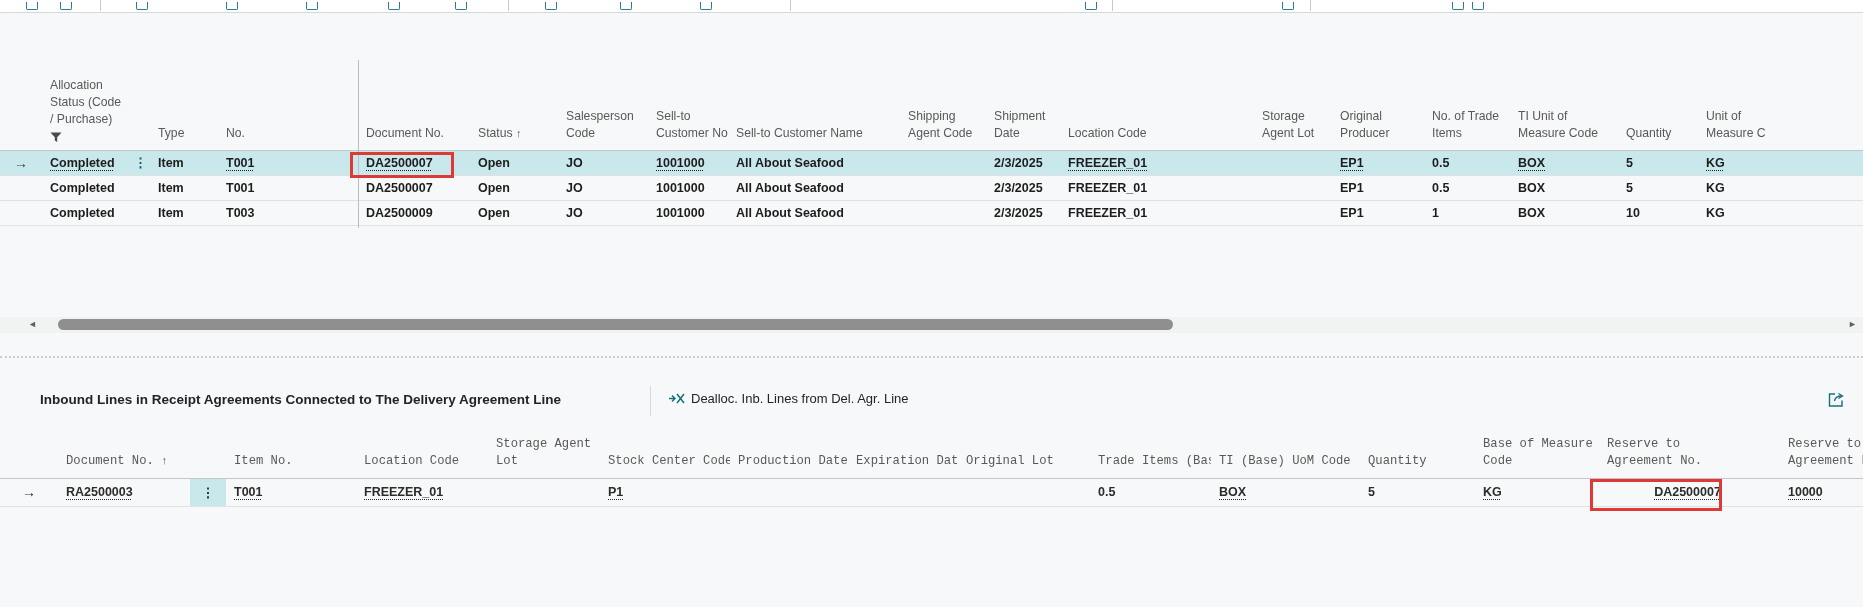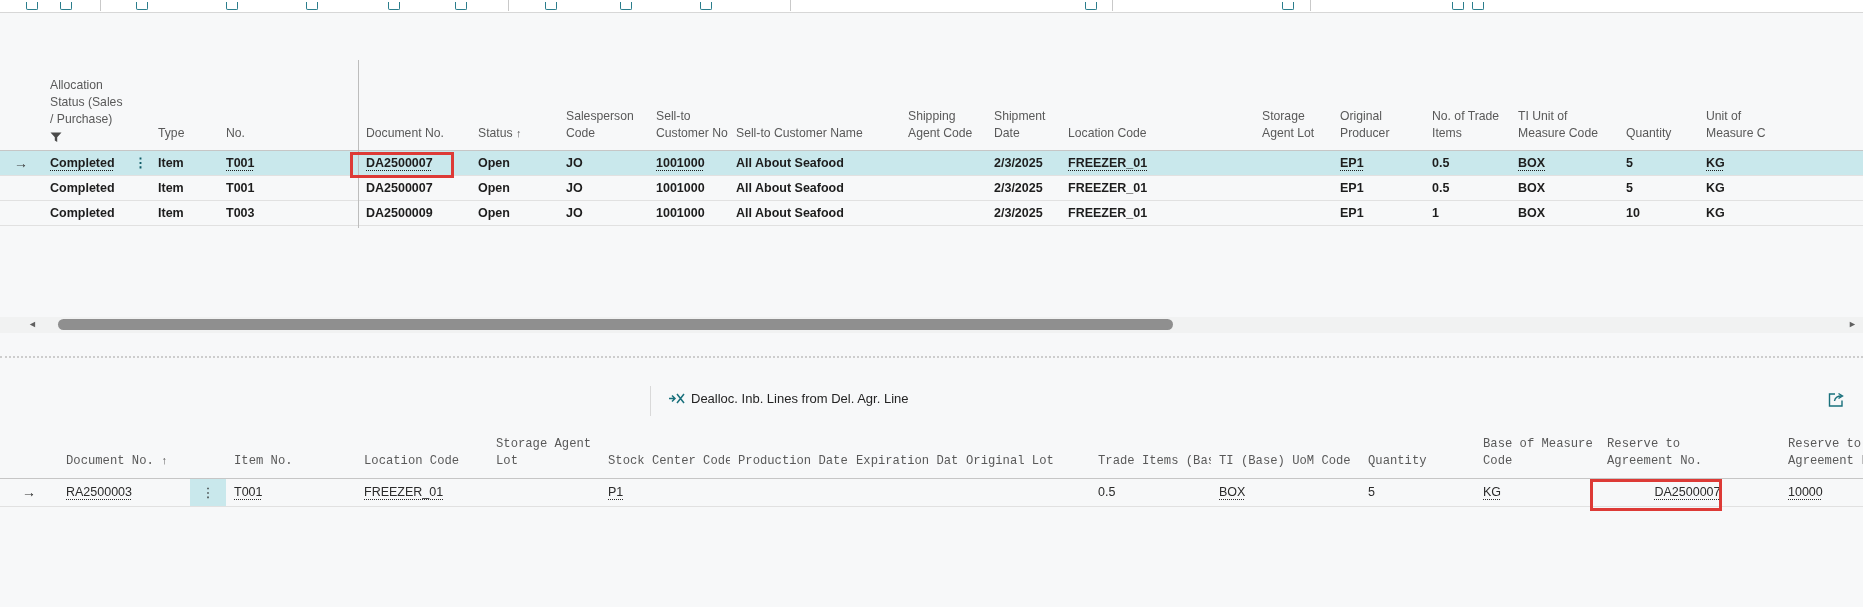--- a/index.html
+++ b/index.html
@@ -44,21 +44,21 @@
   .bottom-head { position:absolute; left:0; top:384px; width:1863px; height:36px; }
   .bottom-title { position:absolute; left:40px; top:8px; font-size:13.5px; font-weight:700; color:#242424; }
   .bh-divider { position:absolute; left:650px; top:2px; width:1px; height:30px; background:#d9d9d9; }
   .dealloc-action { position:absolute; left:668px; top:7px; display:flex; align-items:flex-start; gap:6px; cursor:pointer; }
   .dealloc-action span { font-size:13px; color:#242424; }
   .share-btn { position:absolute; right:16px; top:4px; width:22px; height:22px; cursor:pointer; }
 
   
   .grid-bottom { position:absolute; left:0; top:426px; width:1863px; }
   .grid-bottom th { height:52px;font-family:Liberation Mono, monospace; }
-  .grid-bottom td { height:28px; font-weight:400; color:#2b2b2b; }
+  .grid-bottom td { height:28px; font-weight:700; color:#2b2b2b; }
   .dots-sel { background:#c9e8ec; color:#0f5b66; font-weight:700; font-size:13px; text-align:center; }
 
   
   .hl-box { position:absolute; border:3px solid #dd3a36; pointer-events:none; }
   .hl-top { left:350px; top:152px; width:104px; height:26px; }
   .hl-bottom { left:1590px; top:479px; width:132px; height:32px; }
 
   .funnel { margin-top:3px; display:block; }
 </style>
 </head>
@@ -110,21 +110,21 @@
         <col style="width:108px">
         <col style="width:80px">
         <col style="width:68px">
         <col style="width:97px">
     </colgroup>
     <tbody>
         <tr>
       <th></th>
       <th>
         <div>Allocation</div>
-        <div>Status (Sales</div>
+        <div>Status (Code</div>
         <div>/ Purchase)</div>
         <svg class="funnel" width="12" height="11" viewBox="0 0 12 11">
               <path d="M0.5 0.5 H11.5 L7.2 5.2 V10 L4.8 8.4 V5.2 Z" fill="#4a4a4a"></path>
             </svg>
       </th>
       <th></th>
       <th>
             <div>Type</div>
           </th>
       <th>
@@ -257,20 +257,21 @@
 
   <div class="hscroll">
     <span class="hs-arrow" style="left:28px">◄</span>
     <div class="hs-thumb"></div>
     <span class="hs-arrow" style="right:6px">►</span>
   </div>
 
   <div class="dotted-sep"></div>
 
   <div class="bottom-head">
+    <div class="bottom-title">Inbound Lines in Receipt Agreements Connected to The Delivery Agreement Line</div>
     <div class="bh-divider"></div>
     <div class="dealloc-action">
       <svg width="17" height="15" viewBox="0 0 17 15" fill="none" stroke="#19707C" stroke-width="1.5">
         <path d="M1 7.5 H6 M4 4.5 L7 7.5 L4 10.5"></path>
         <path d="M9 3 L16 12 M16 3 L9 12"></path>
       </svg>
       <span>Dealloc. Inb. Lines from Del. Agr. Line</span>
     </div>
     <svg class="share-btn" viewBox="0 0 22 22" fill="none" stroke="#19707C" stroke-width="1.4">
       <path d="M10 6 H4.5 V18 H17 V12.5"></path>

